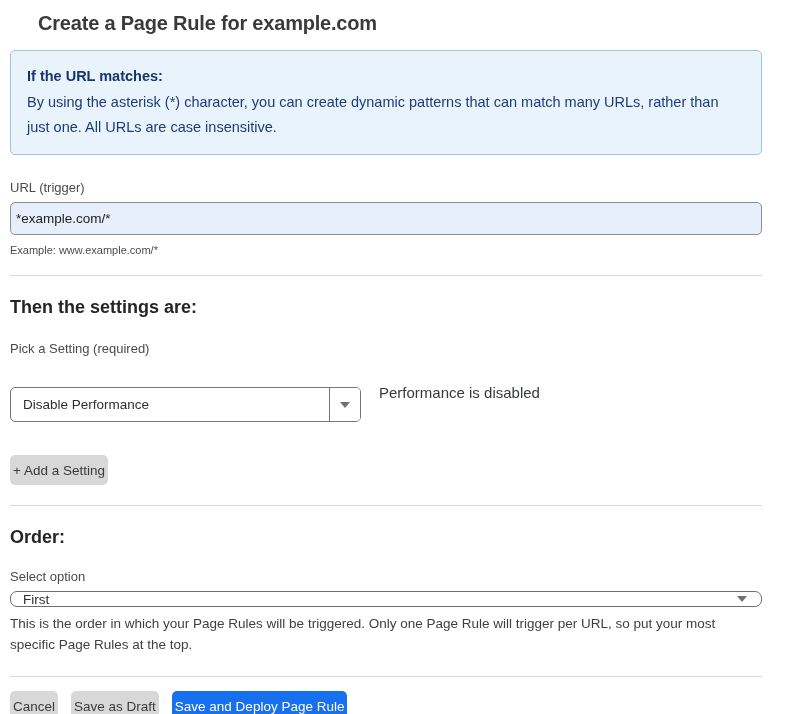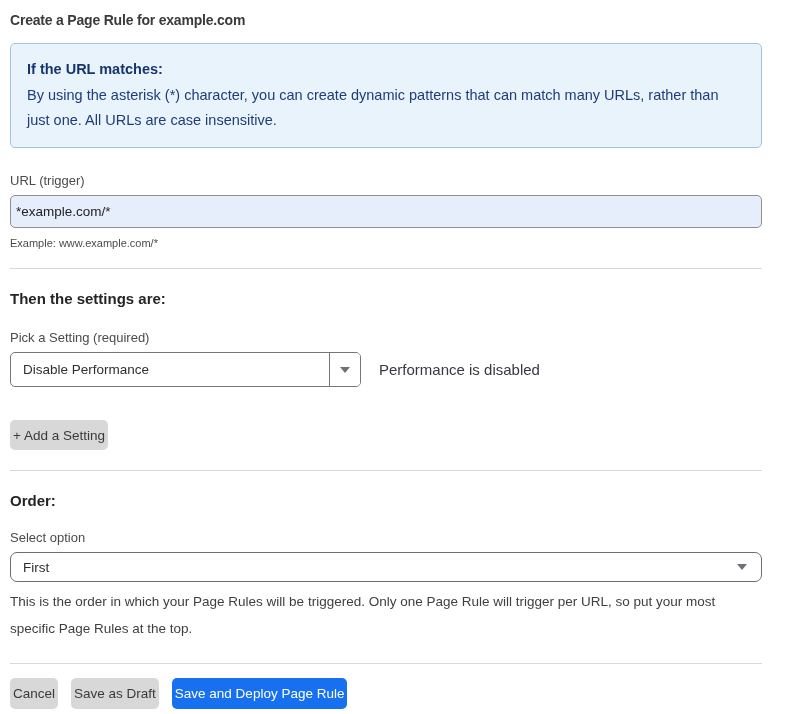--- a/index.html
+++ b/index.html
@@ -10,24 +10,25 @@
     font-family: "Liberation Sans", "DejaVu Sans", sans-serif;
     color: #363636;
     overflow: hidden;
   }
   .container {
     padding: 12px 28px 0 10px;
     width: 790px;
   }
   
   .page-title {
-    font-size: 14px;
+    font-size: 20px;
     font-weight: 700;
     color: #3a3a3a;
     letter-spacing: -0.2px;
+    margin-left: 28px;
   }
   
   .info-box {
     margin-top: 15px;
     background: #e9f3fc;
     border: 1px solid #a3c4e0;
     border-radius: 5px;
     padding: 13px 16px 14px 16px;
     color: #1d3c78;
     font-size: 14.5px;
@@ -70,41 +71,42 @@
     font-size: 11px;
     color: #4b4b4b;
   }
   hr.divider {
     border: none;
     border-top: 1px solid #d9d9d9;
     margin-top: 19px;
   }
   .section-heading {
     margin-top: 21px;
-    font-size: 15px;
+    font-size: 18px;
     font-weight: 700;
     color: #252525;
   }
   .mt-pick-label { margin-top: 23px; }
   
   .setting-row {
     margin-top: 7px;
     display: flex;
     align-items: center;
   }
   .select-box {
     width: 351px;
     height: 35px;
     border: 1px solid #767676;
     border-radius: 5px;
     background: #ffffff;
     display: flex;
     align-items: stretch;
     cursor: pointer;
     overflow: hidden;
+    margin-top: 24px;
   }
   .select-box .select-value {
     flex: 1;
     display: flex;
     align-items: center;
     padding-left: 12px;
     font-size: 13.5px;
     color: #2f2f2f;
   }
   .select-box .select-arrow-cell {
@@ -140,35 +142,35 @@
     height: 31px;
     padding: 0 3px;
   }
   .btn-gray { background: #d8d8d8; color: #3a3a3a; }
   .btn-blue { background: #1670f0; color: #ffffff; }
   .add-setting-btn { margin-top: 33px; height: 30px; }
   
   .order-select {
     margin-top: 7px;
     width: 100%;
-    height: 30px;
+    height: 16px;
     border: 1px solid #6e6e6e;
     border-radius: 7px;
     background: #ffffff;
     display: flex;
     align-items: center;
     justify-content: space-between;
     padding: 0 14px 0 12px;
     cursor: pointer;
   }
   .order-select .select-value { font-size: 13.5px; color: #2f2f2f; }
   .order-help {
     margin-top: 6px;
     font-size: 13.5px;
-    line-height: 27px;
+    line-height: 21px;
     color: #3f3f3f;
   }
   .footer-actions {
     margin-top: 14px;
     display: flex;
     gap: 13px;
   }
 </style>
 </head>
 <body>

